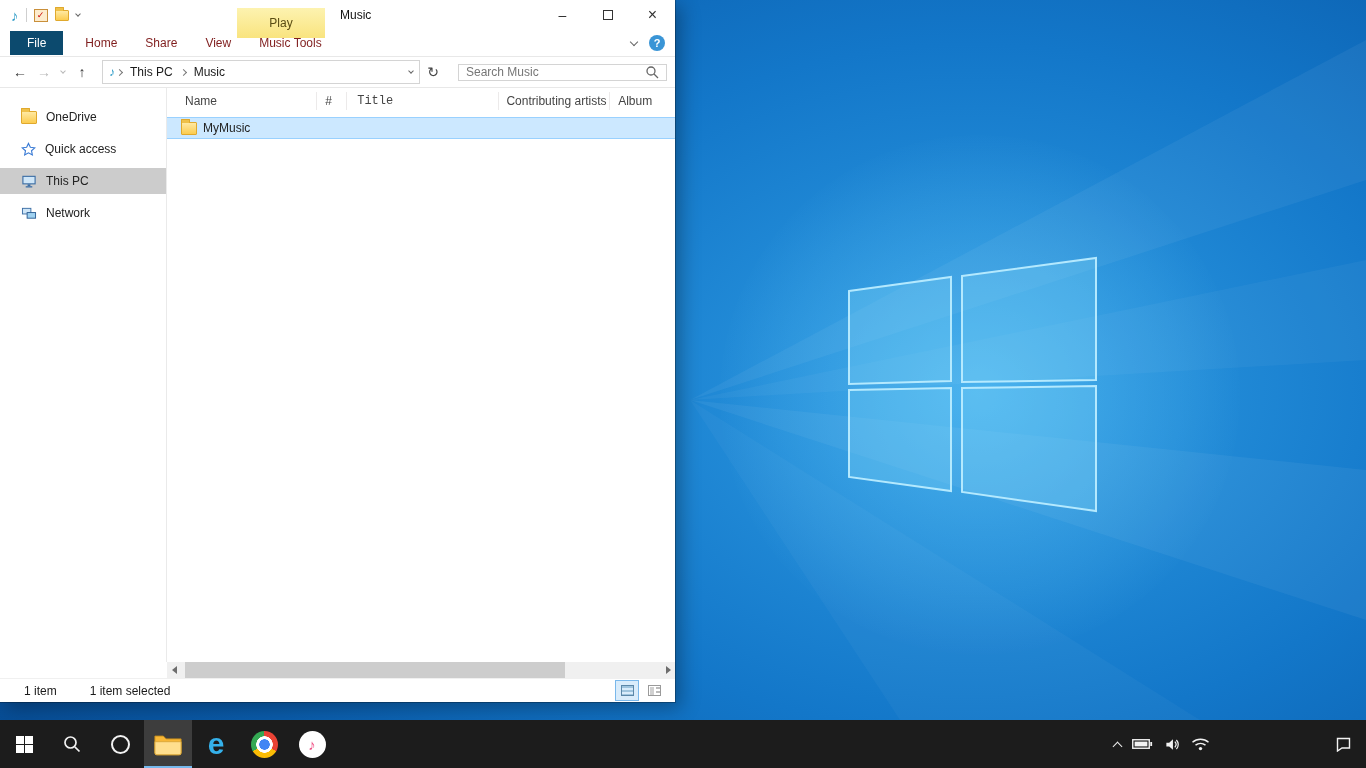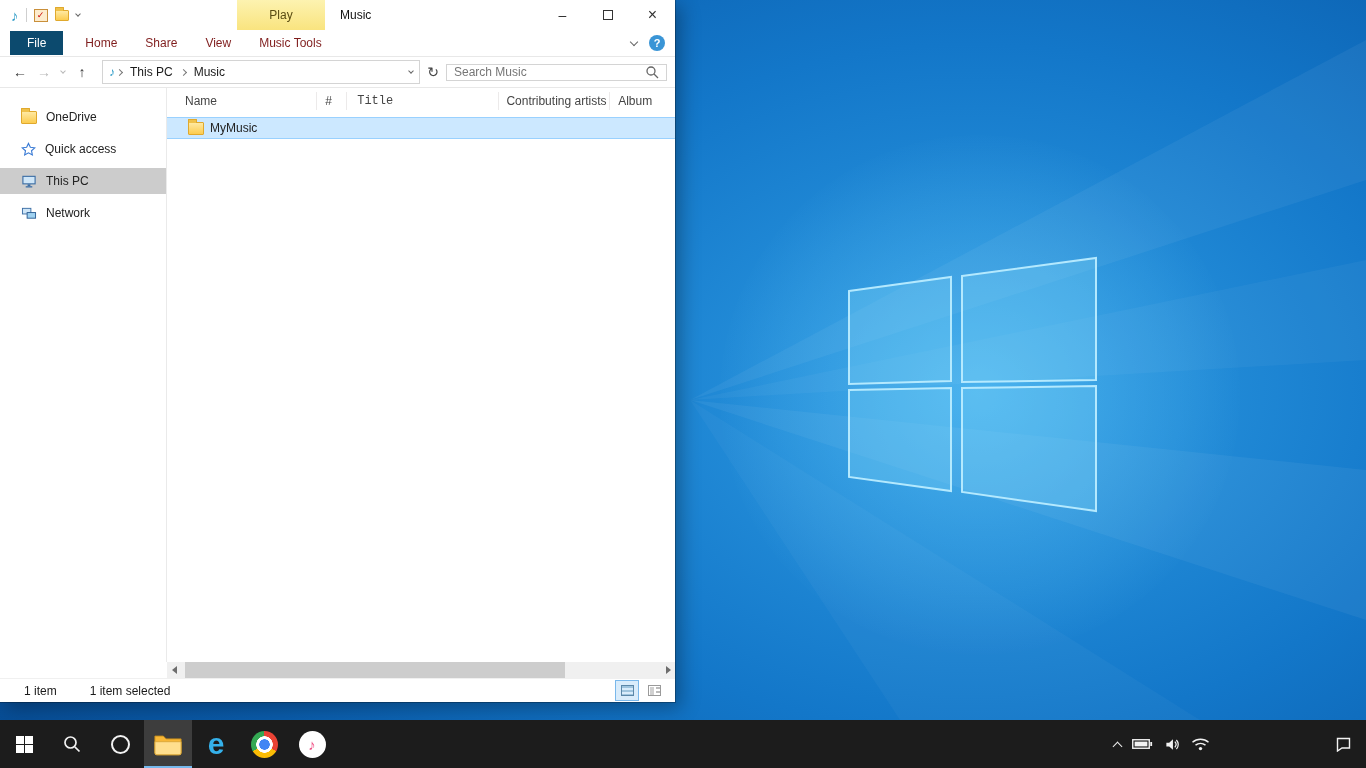--- a/index.html
+++ b/index.html
@@ -18,21 +18,21 @@
     box-shadow: 0 0 0 1px rgba(0,0,0,0.25), 6px 6px 18px rgba(0,0,0,0.3); }
 
   
   .titlebar { position:relative; height:30px; background:#fff; display:flex; align-items:center; }
   .qat { display:flex; align-items:center; gap:7px; padding-left:11px; }
   .note-ico { color:#2f9cc8; font-size:15px; line-height:1; }
   .qat-sep { width:1px; height:14px; background:#cfcfcf; }
   .qat-check { width:14px; height:13px; border:1px solid #c98f3a; background:#fdeccd; font-size:9px; color:#c00; display:flex; align-items:center; justify-content:center; }
   .chev { display:inline-block; width:6px; height:6px; border-right:1.4px solid #666; border-bottom:1.4px solid #666; transform:rotate(45deg); }
   .chev.sm { width:4px; height:4px; }
-  .ctx-badge { position:absolute; left:237px; top:0; width:88px; height:30px;
+  .ctx-badge { position:absolute; left:237px; top:8px; width:88px; height:30px;
     background:linear-gradient(#fdf3b0,#f9e47f); display:flex; align-items:center; justify-content:center; color:#5a4c13; }
   .win-title { position:absolute; left:340px; top:0; height:30px; display:flex; align-items:center; color:#111; }
   .win-controls { position:absolute; right:0; top:0; display:flex; }
   .ctrl { width:45px; height:30px; display:flex; align-items:center; justify-content:center; color:#333; font-size:14px; }
   .max-box { width:10px; height:10px; border:1px solid #333; }
   .ctrl.close { font-size:16px; }
 
   
   .tabstrip { height:27px; display:flex; align-items:center; border-bottom:1px solid #e8e8e8; }
   .file-tab { background:#0c4a6e; color:#fff; padding:5px 17px; margin-left:10px; margin-right:8px; }
@@ -44,38 +44,38 @@
   
   .addrrow { height:31px; display:flex; align-items:center; padding:0 8px; border-bottom:1px solid #e8e8e8; }
   .navbtn { width:24px; height:24px; display:flex; align-items:center; justify-content:center; font-size:14px; color:#333; }
   .navbtn.disabled { color:#b9b9b9; }
   .navbtn.tiny { width:14px; }
   .addr-box { width:318px; height:24px; border:1px solid #d4d4d4; display:flex; align-items:center; padding:0 6px; margin-left:8px; background:#fff; }
   .crumb { padding:0 6px; color:#1a1a1a; white-space:nowrap; }
   .crumb-sep { display:inline-block; width:5px; height:5px; border-right:1.3px solid #777; border-top:1.3px solid #777; transform:rotate(45deg); margin:0 2px; }
   .addr-caret { margin-left:auto; }
   .refresh-btn { width:26px; height:24px; display:flex; align-items:center; justify-content:center; font-size:14px; color:#444; }
-  .search-box { flex:1; height:17px; border:1px solid #d4d4d4; display:flex; align-items:center; padding:0 7px; margin-left:0; background:#fff; }
+  .search-box { flex:1; height:17px; border:1px solid #d4d4d4; display:flex; align-items:center; padding:0 7px; margin-left:12px; background:#fff; }
   .search-box input { flex:1; border:none; outline:none; font-family:"Liberation Sans", sans-serif; font-size:12px; color:#333; background:transparent; }
   .search-box input::placeholder { color:#767676; }
 
   
   .main { display:flex; height:574px; }
   .sidebar { width:167px; border-right:1px solid #eaeaea; padding-top:16px; }
   .side-item { height:26px; display:flex; align-items:center; gap:9px; padding-left:21px; margin-bottom:6px; cursor:default; }
   .side-item.selected { background:#cccccc; }
   .filearea { flex:1; position:relative; overflow:hidden; }
   .cols { display:flex; height:26px; align-items:center; color:#454545; }
   .col { height:18px; display:flex; align-items:center; border-right:1px solid #eceaea; position:relative; }
   .col.c-name { width:162px; padding-left:18px; }
   .col.c-num { width:32px; padding-left:8px; }
   .col.c-title { width:165px; padding-left:10px;font-family:Liberation Mono, monospace; }
   .col.c-art { width:120px; padding-left:7px; }
   .col.c-alb { width:70px; padding-left:8px; border-right:none; overflow:hidden; white-space:nowrap; }
-  .file-row { display:flex; align-items:center; height:22px; margin-top:3px; background:#cce8ff; border-top:1px solid #99d1ff; border-bottom:1px solid #99d1ff; padding-left:21px; gap:6px; }
+  .file-row { display:flex; align-items:center; height:22px; margin-top:3px; background:#cce8ff; border-top:1px solid #99d1ff; border-bottom:1px solid #99d1ff; padding-left:14px; gap:6px; }
 
   
   .folder16 { width:16px; height:13px; position:relative; background:linear-gradient(#ffe9a2,#fccc4f); border:1px solid #e0a92d; border-radius:1px; flex:none; }
   .folder16::before { content:""; position:absolute; left:-1px; top:-4px; width:7px; height:3px; background:#efc14a; border:1px solid #e0a92d; border-bottom:none; border-radius:1px 1px 0 0; }
 
   
   .hscroll { margin-left:167px; width:508px; height:16px; background:#f0f0f0; position:relative; }
   .sb-arrow { position:absolute; top:0; width:14px; height:16px; display:flex; align-items:center; justify-content:center; }
   .sb-arrow.left { left:0; }
   .sb-arrow.right { right:0; }

